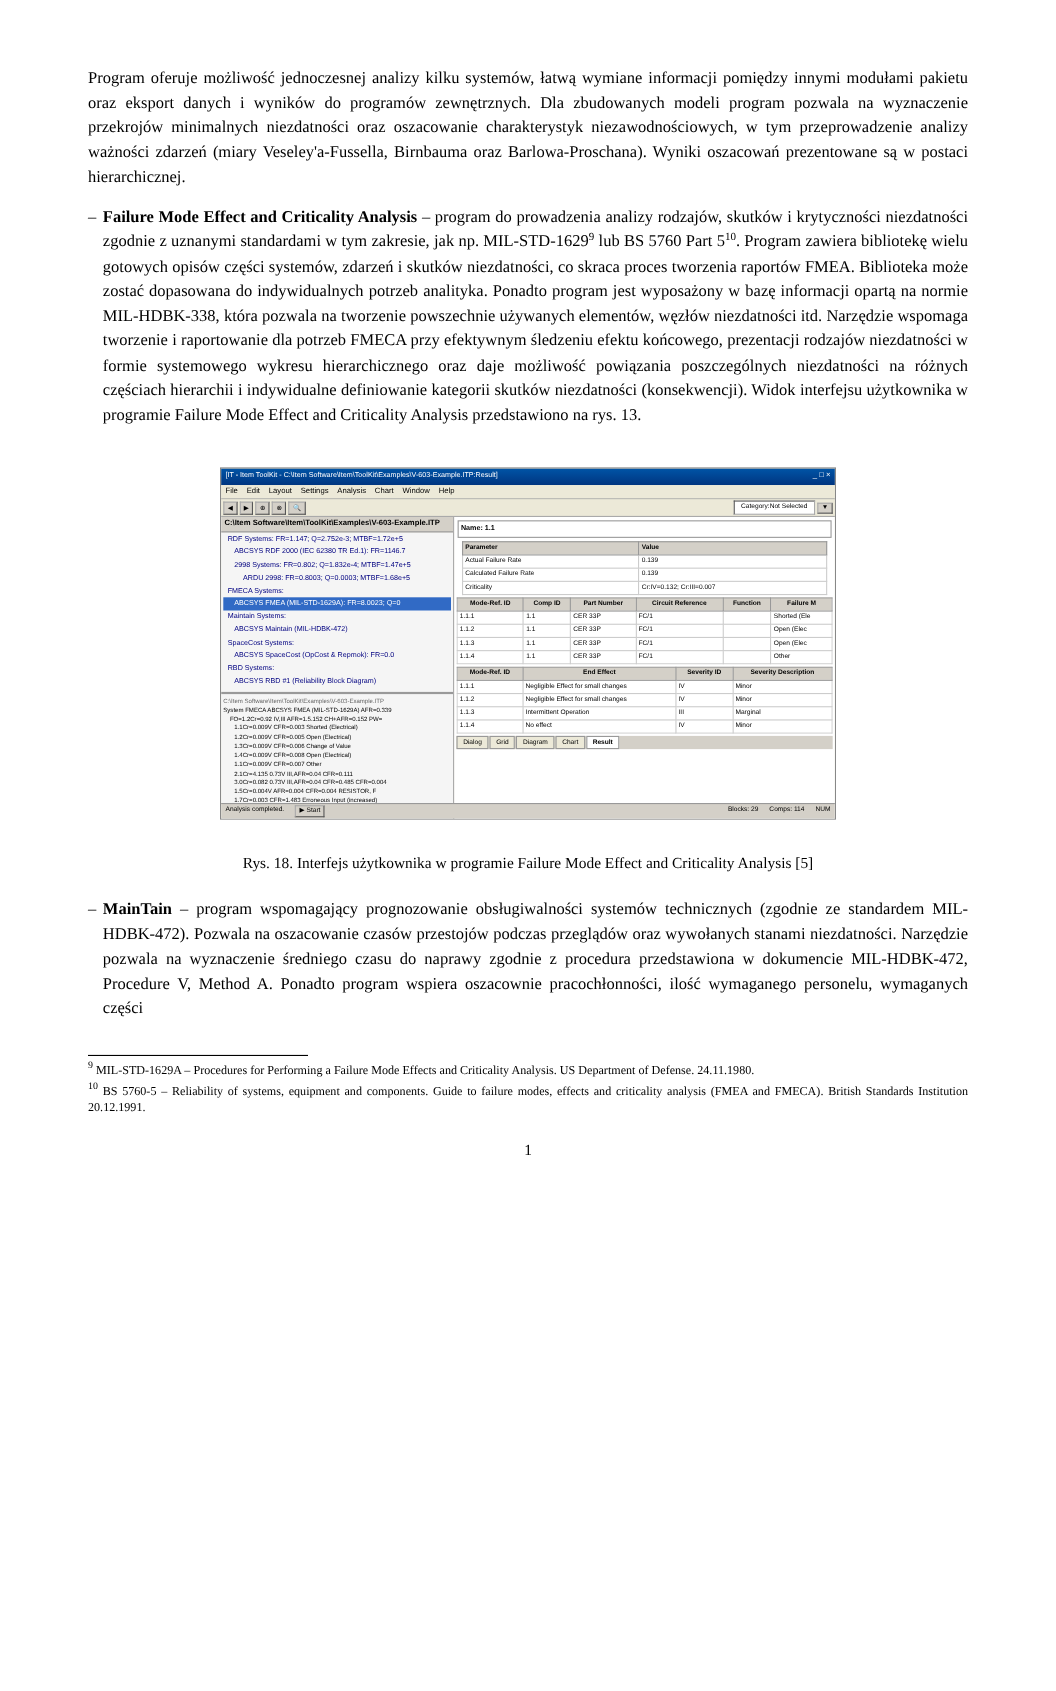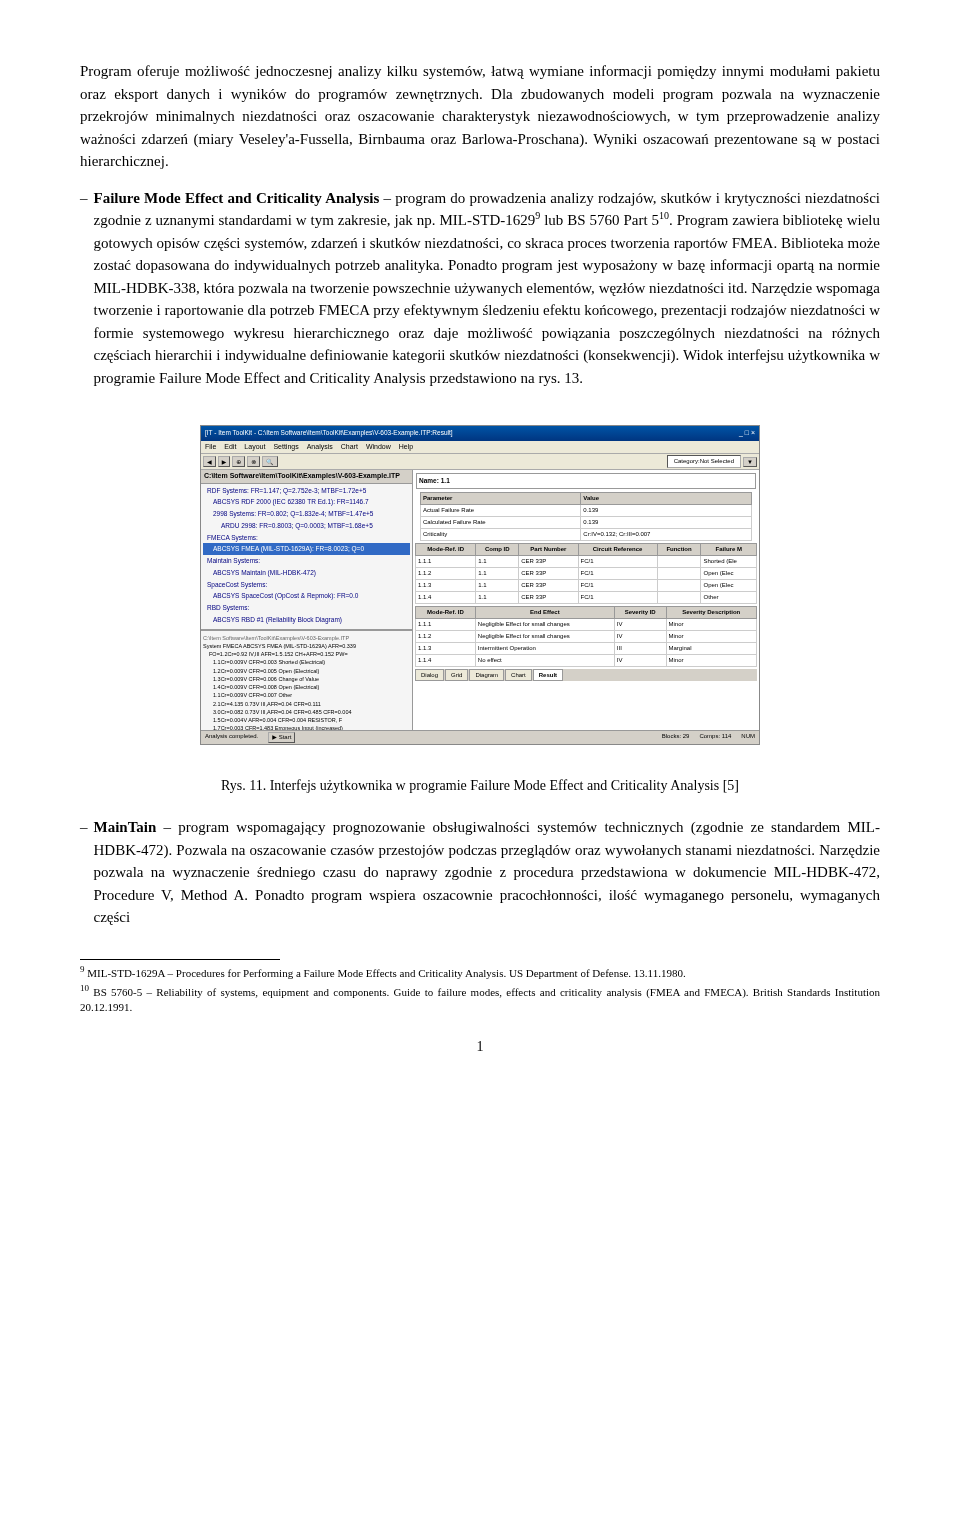--- a/index.html
+++ b/index.html
@@ -434,34 +434,34 @@
         <span style="background:#d4d0c8; border:1px outset #aaa; padding:0 3px; cursor:pointer;">▶ Start</span>
         <span style="flex:1;"></span>
         <span>Blocks: 29</span>
         <span>Comps: 114</span>
         <span>NUM</span>
       </div>
     </div>
   </div>
 </div>
 
-<p class="caption">Rys. 11. Interfejs użytkownika w programie Failure Mode Effect and Criticality Analysis [5]</p>
+<p class="caption">Rys. 18. Interfejs użytkownika w programie Failure Mode Effect and Criticality Analysis [5]</p>
 
 <div class="dash-paragraph">
   <span class="dash">–</span>
   <span class="dash-content">
     <strong>MainTain</strong><span> – program wspomagający prognozowanie obsługiwalności systemów technicznych (zgodnie ze standardem MIL-HDBK-472). Pozwala na oszacowanie czasów przestojów podczas przeglądów oraz wywołanych stanami niezdatności. Narzędzie pozwala na wyznaczenie średniego czasu do naprawy zgodnie z procedura przedstawiona w dokumencie MIL-HDBK-472, Procedure V, Method A. Ponadto program wspiera oszacownie pracochłonności, ilość wymaganego personelu, wymaganych części</span>
   </span>
 </div>
 
 <hr class="footnote-divider">
 
 <p class="footnote">
   <sup>9</sup>
-  <span>MIL-STD-1629A – Procedures for Performing a Failure Mode Effects and Criticality Analysis. US Department of Defense. 13.11.1980.</span>
+  <span>MIL-STD-1629A – Procedures for Performing a Failure Mode Effects and Criticality Analysis. US Department of Defense. 24.11.1980.</span>
 </p>
 
 <p class="footnote">
   <sup>10</sup>
   <span>BS 5760-5 – Reliability of systems, equipment and components. Guide to failure modes, effects and criticality analysis (FMEA and FMECA). British Standards Institution 20.12.1991.</span>
 </p>
 
 <p class="page-number">1</p>
 
 </body></html>

